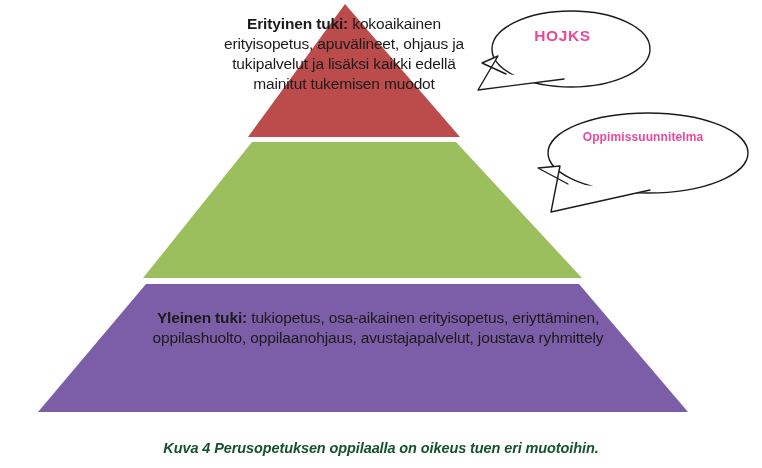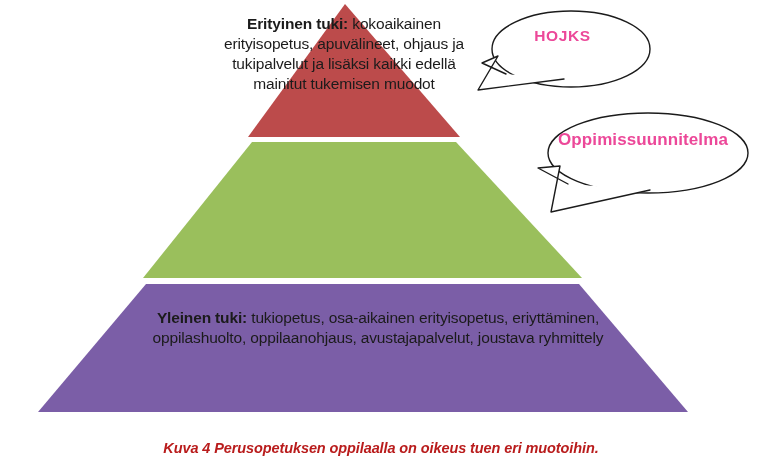--- a/index.html
+++ b/index.html
@@ -93,32 +93,32 @@
   #callout-oppimissuunnitelma {
     left: 522px;
     top: 108px;
     width: 232px;
     height: 112px;
   }
   #callout-oppimissuunnitelma-label {
     left: 552px;
     top: 130px;
     width: 182px;
-    font-size: 17px;
+    font-size: 12px;
     letter-spacing: 0.1px;
   }
 
   
   #figure-caption {
     position: absolute;
     left: 0;
     top: 440px;
     width: 762px;
     text-align: center;
-    color: #b91c1c;
+    color: #14532d;
     font-style: italic;
     font-weight: bold;
     font-size: 14.5px;
     font-family: "Liberation Sans", sans-serif;
     letter-spacing: -0.1px;
   }
 </style>
 </head>
 <body>
 

